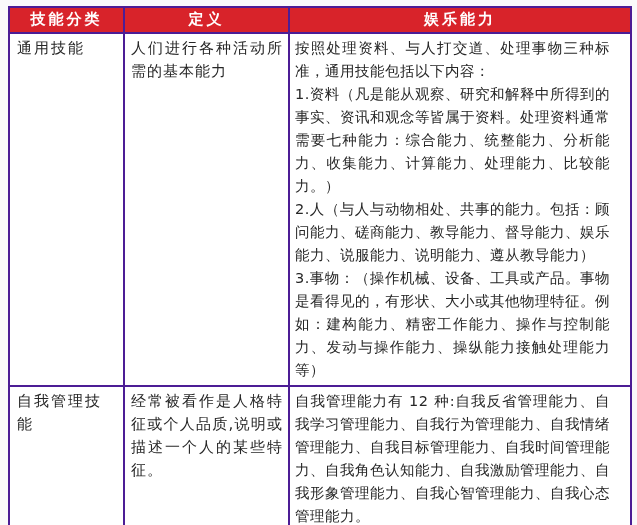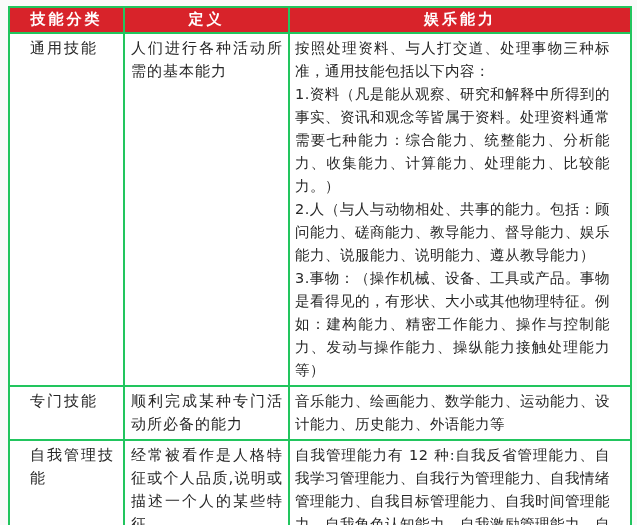--- a/index.html
+++ b/index.html
@@ -17,21 +17,21 @@
     box-sizing: border-box;
     padding: 6px 7px 7px 8px;
   }
   table.skills-table {
     border-collapse: collapse;
     table-layout: fixed;
     width: 622px;
     background: #ffffff;
   }
   th, td {
-    border: 2px solid #22c55e;
+    border: 2px solid #4c1d95;
     vertical-align: top;
     box-sizing: border-box;
     overflow: hidden;
   }
   th.hdr {
     height: 26px;
     background: #d8232a;
     color: #ffffff;
     font-size: 15px;
     font-weight: bold;
@@ -42,21 +42,21 @@
   td {
     font-size: 15px;
     line-height: 23px;
     color: #262626;
     padding: 3px 5px 3px 6px;
     text-align: justify;
   }
   td.cat {
     letter-spacing: 2px;
     text-align: left;
-    padding-left: 20px;
+    padding-left: 7px;
     border-radius: 20px;
   }
   td.def {
     letter-spacing: 1px;
     margin-top: 40px;
   }
   td.content {
     font-size: 14.5px;
     letter-spacing: 0.5px;
     white-space: pre-wrap;
@@ -86,25 +86,20 @@
     </thead>
     <tbody>
       <tr class="row-1">
         <td class="cat">通用技能</td>
         <td class="def">人们进行各种活动所需的基本能力</td>
         <td class="content">按照处理资料、与人打交道、处理事物三种标准，通用技能包括以下内容：
 1.资料（凡是能从观察、研究和解释中所得到的事实、资讯和观念等皆属于资料。处理资料通常需要七种能力：综合能力、统整能力、分析能力、收集能力、计算能力、处理能力、比较能力。）
 2.人（与人与动物相处、共事的能力。包括：顾问能力、磋商能力、教导能力、督导能力、娱乐能力、说服能力、说明能力、遵从教导能力）
 3.事物：（操作机械、设备、工具或产品。事物是看得见的，有形状、大小或其他物理特征。例如：建构能力、精密工作能力、操作与控制能力、发动与操作能力、操纵能力接触处理能力等）</td>
       </tr>
-      <tr class="row-2">
-        <td class="cat">专门技能</td>
-        <td class="def">顺利完成某种专门活动所必备的能力</td>
-        <td class="content">音乐能力、绘画能力、数学能力、运动能力、设计能力、历史能力、外语能力等</td>
-      </tr>
       <tr class="row-3">
         <td class="cat">自我管理技能</td>
         <td class="def">经常被看作是人格特征或个人品质,说明或描述一个人的某些特征。</td>
         <td class="content">自我管理能力有 12 种:自我反省管理能力、自我学习管理能力、自我行为管理能力、自我情绪管理能力、自我目标管理能力、自我时间管理能力、自我角色认知能力、自我激励管理能力、自我形象管理能力、自我心智管理能力、自我心态管理能力。</td>
       </tr>
     </tbody>
   </table>
 </div>
 
 </body></html>

